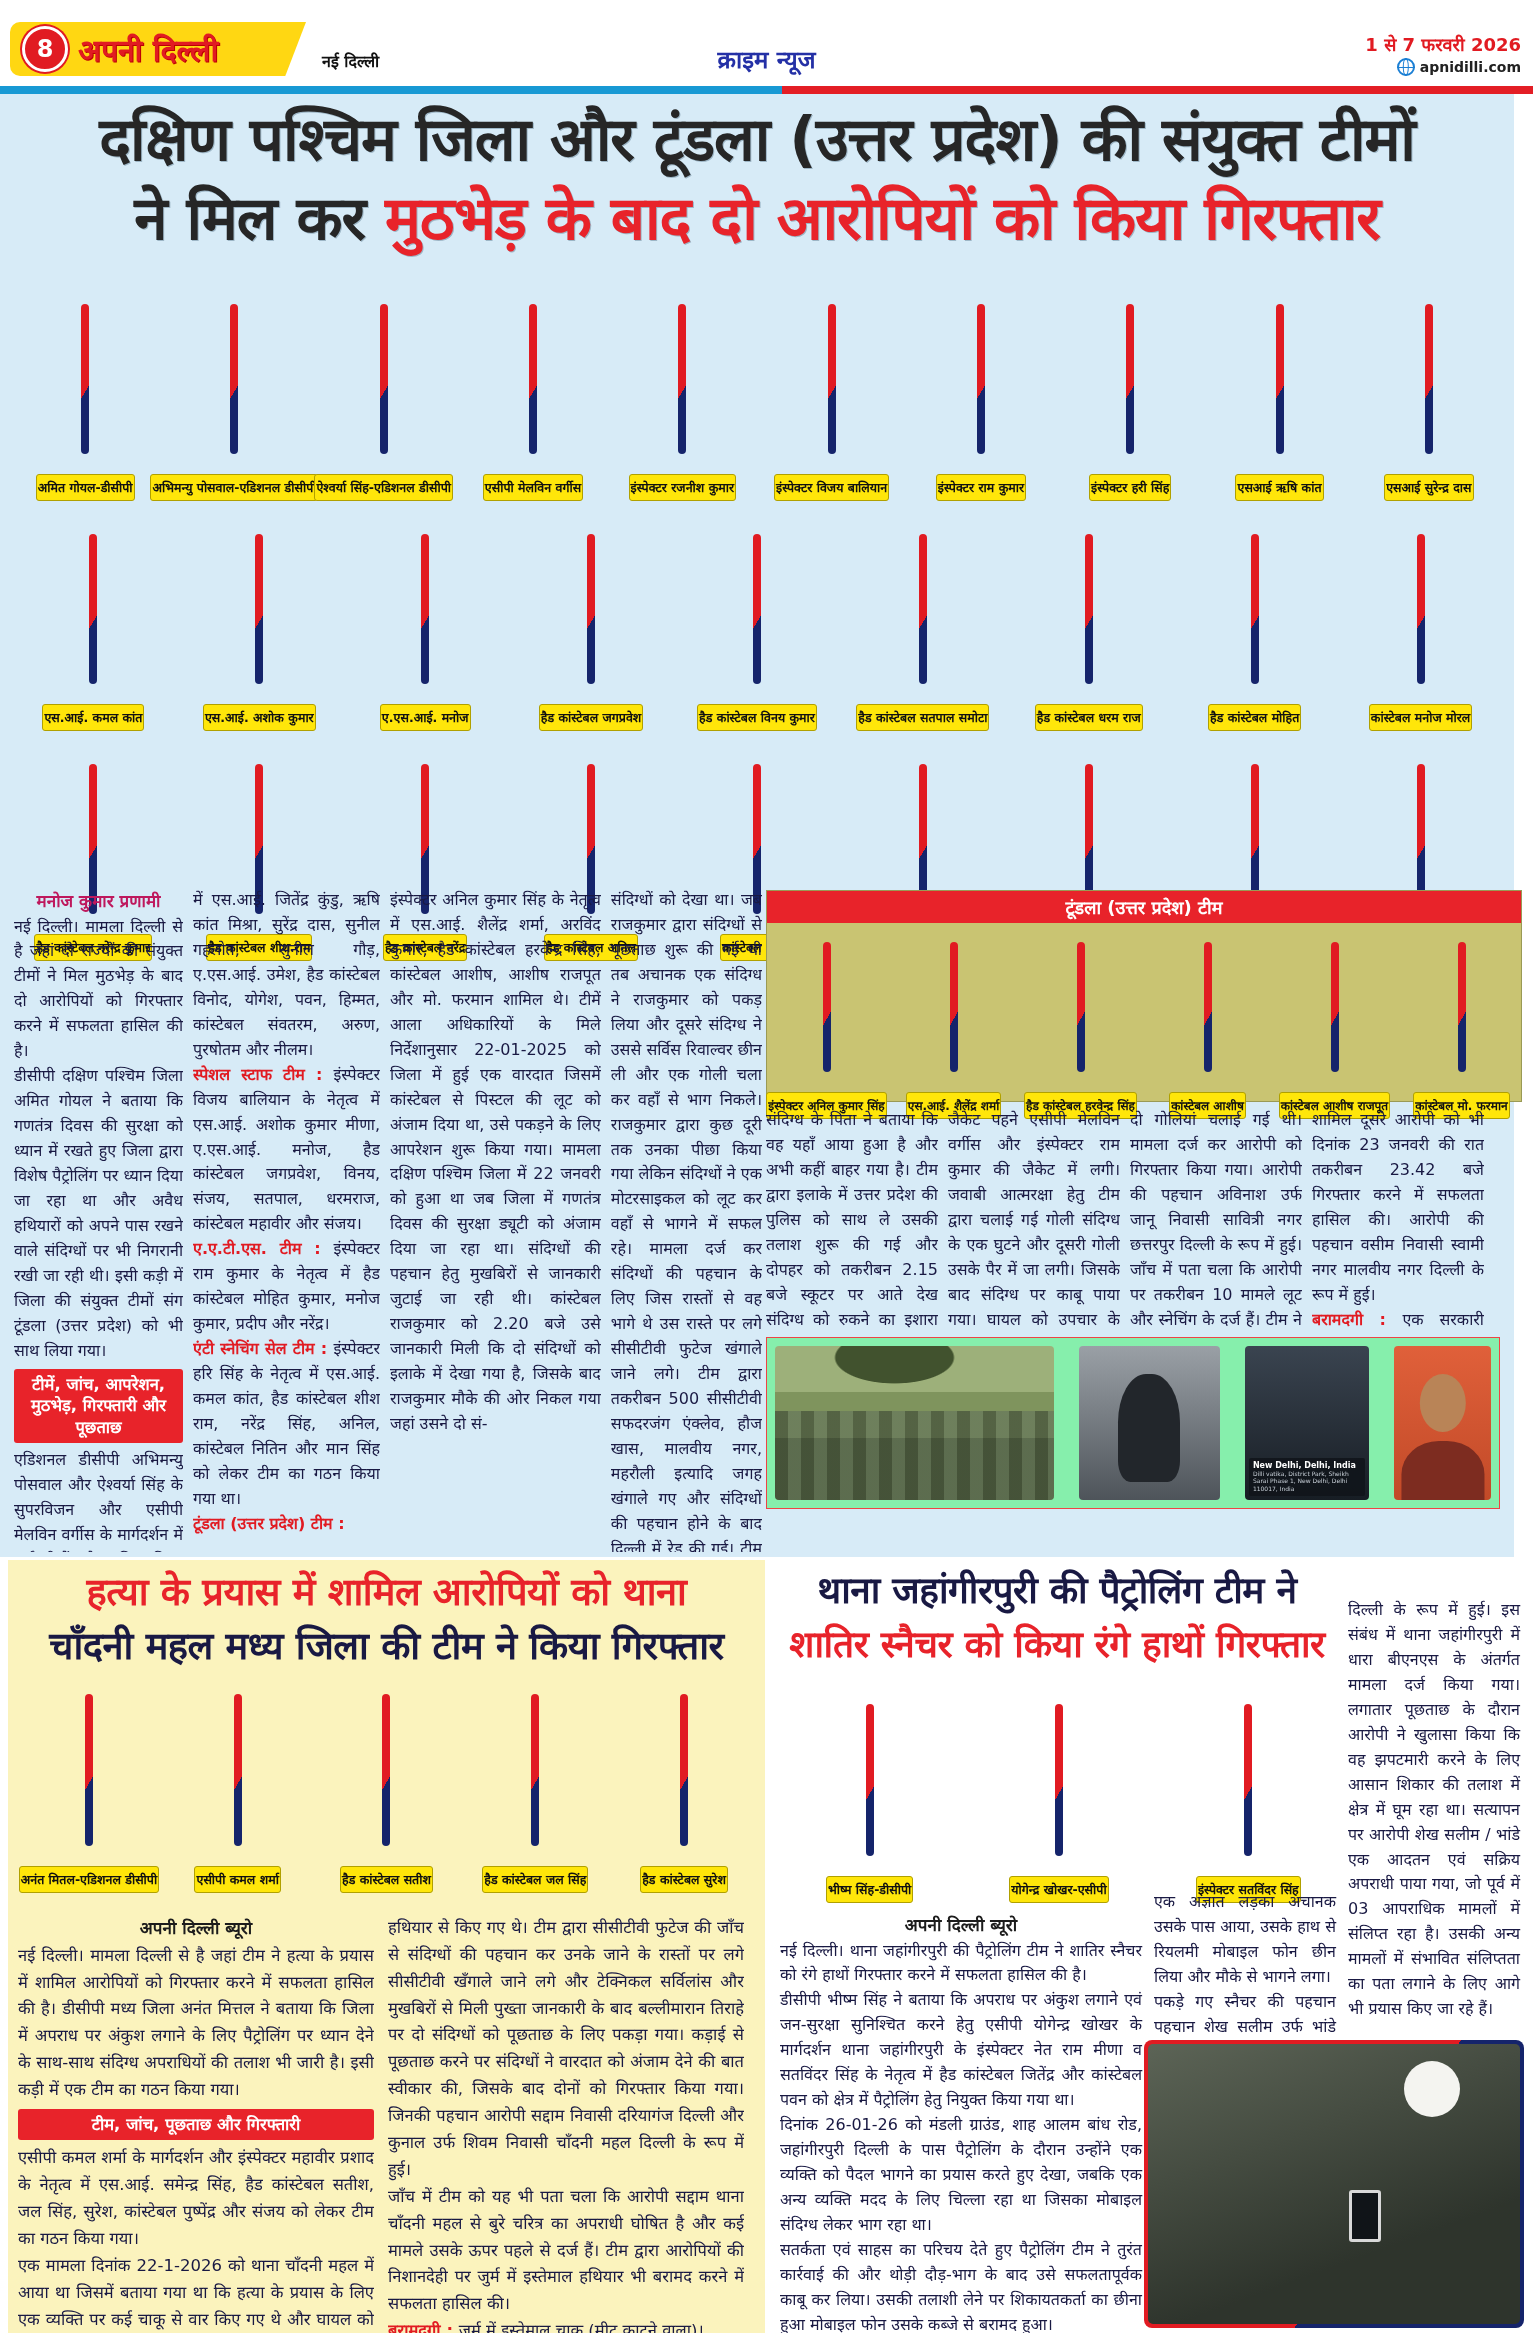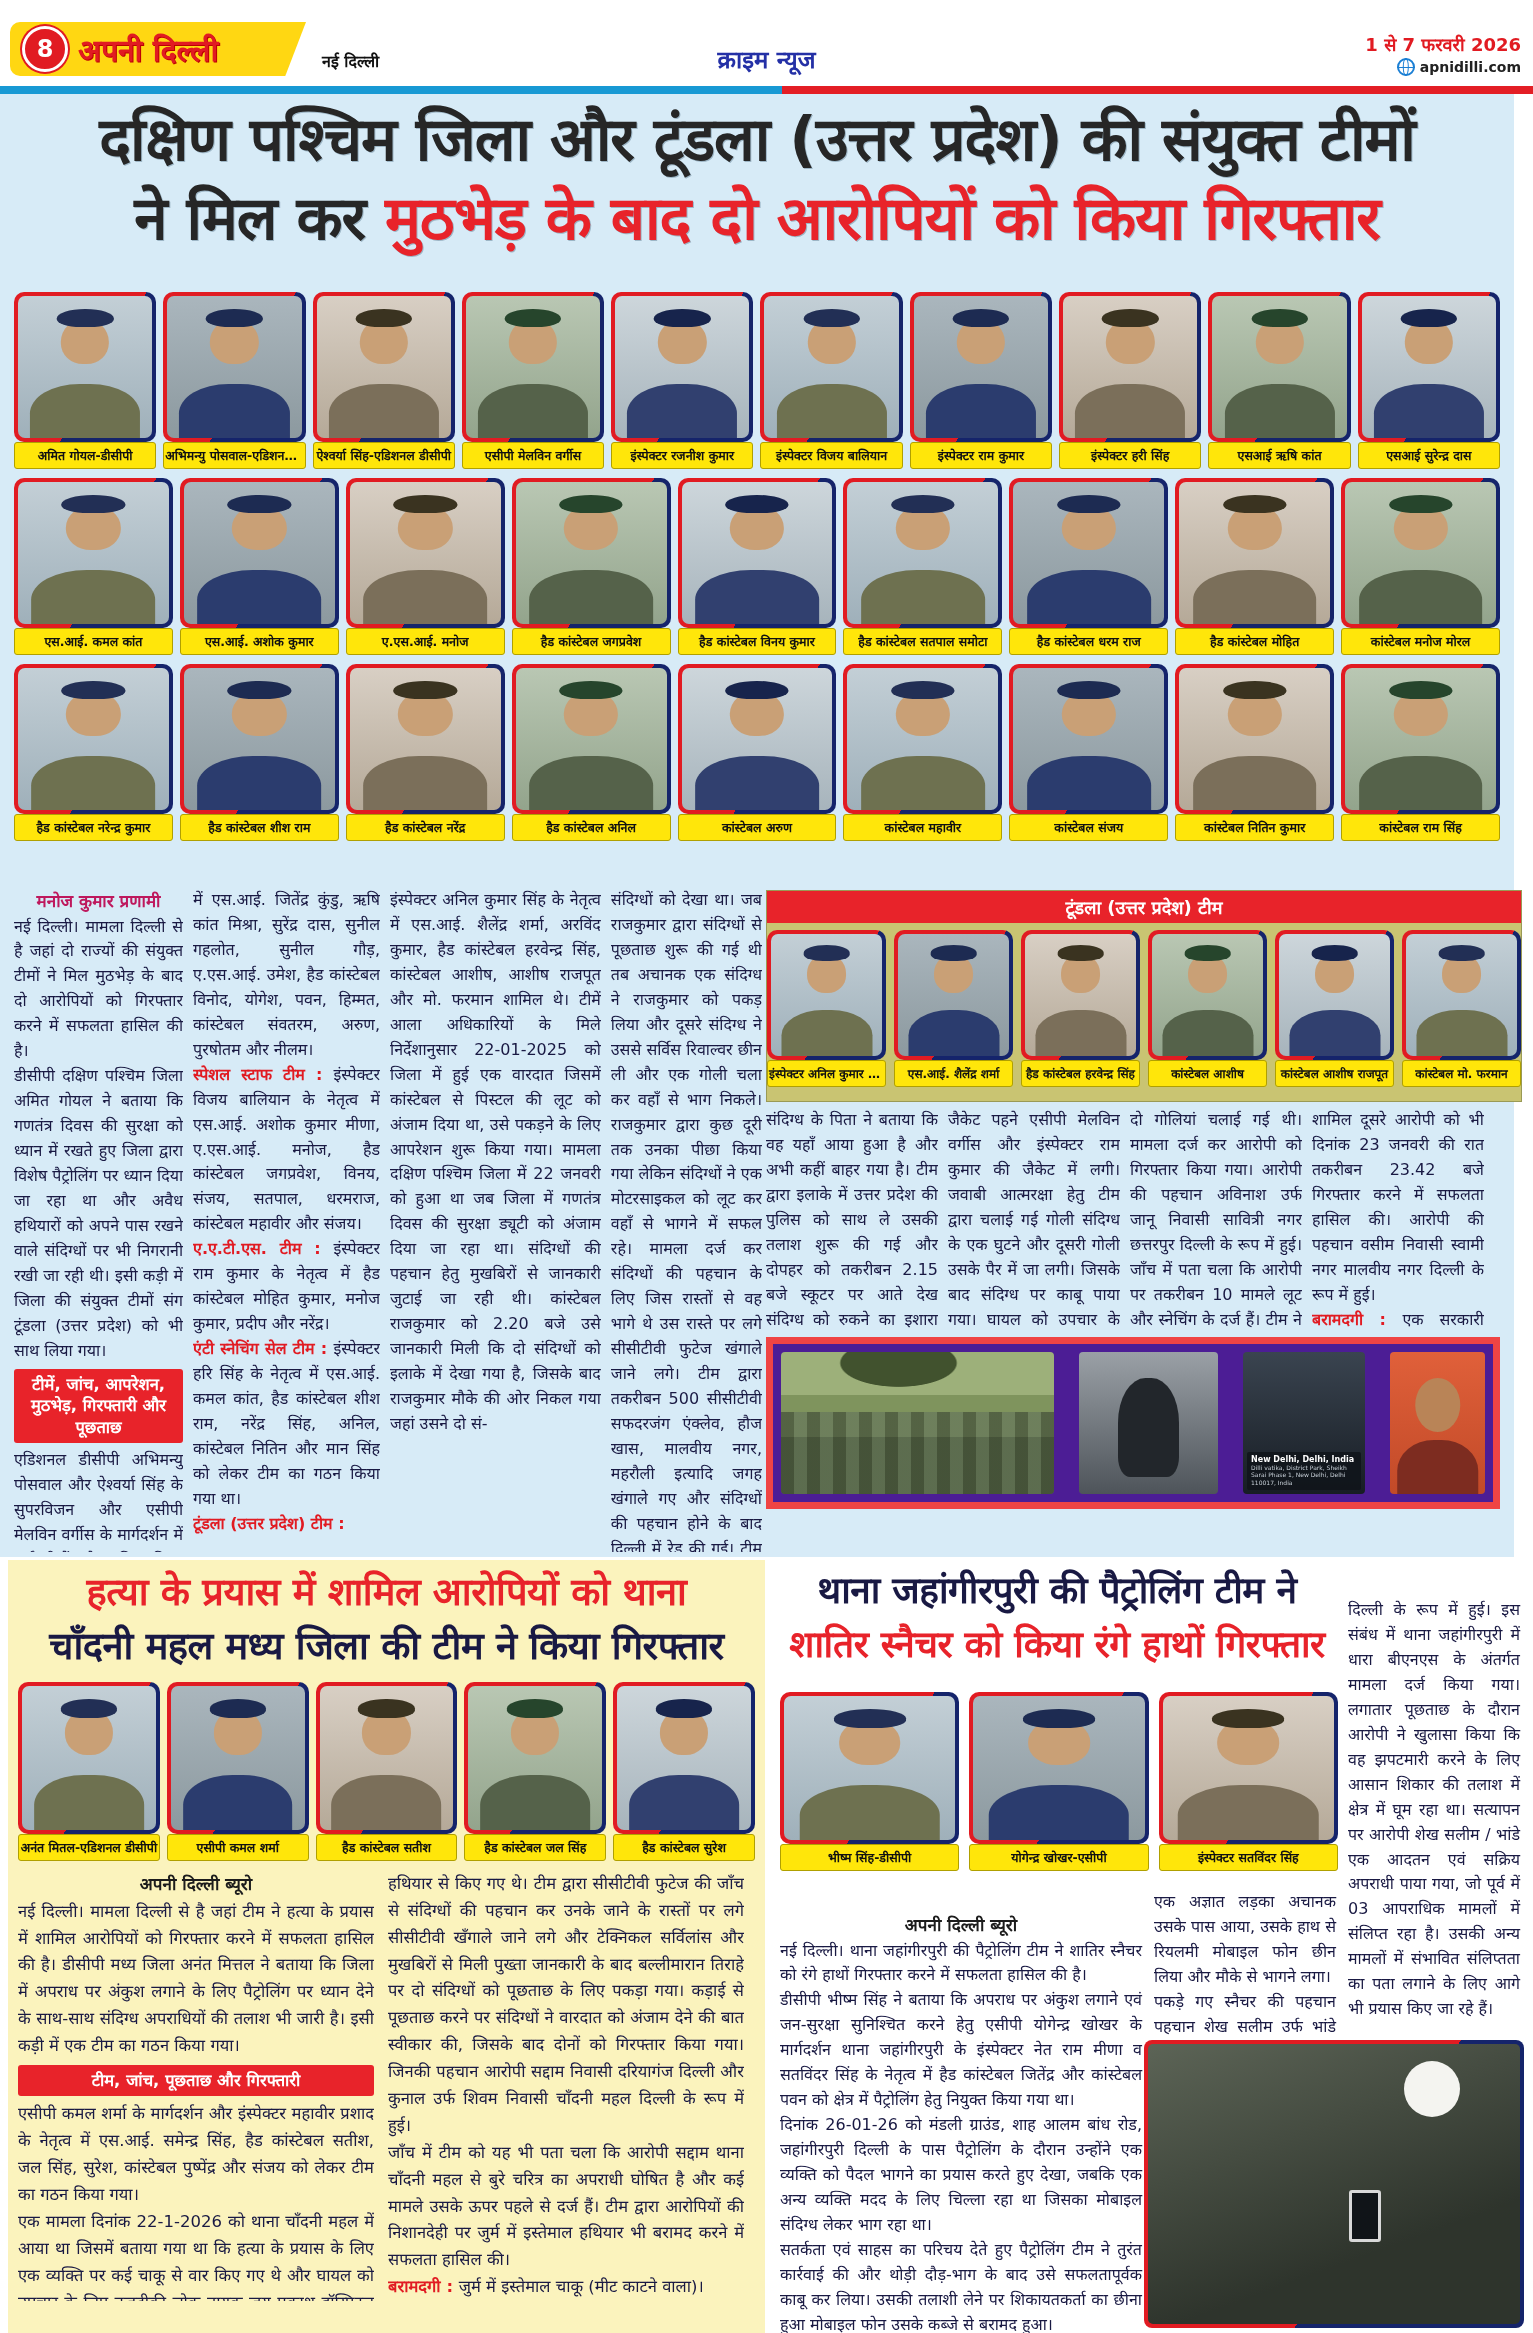--- a/index.html
+++ b/index.html
@@ -29,21 +29,21 @@
             background:linear-gradient(90deg,#1899d4 0 51%,#e31e25 51% 100%);}
 
   
   .lead-wrap{position:absolute;left:0;top:94px;width:1514px;height:1463px;background:#d7ebf7;}
   .lead-headline{padding-top:6px;text-align:center;font-size:60px;font-weight:800;line-height:1.32;
                  color:#262626;letter-spacing:-1px;text-shadow:1px 1px 0 #9db6c6;}
   .hl-red{color:#e8232a;}
 
   .grid{position:absolute;left:14px;right:14px;top:198px;display:flex;flex-direction:column;gap:9px;}
   .prow{display:flex;gap:7px;}
-  .pcell{flex:1;min-width:0;display:flex;flex-direction:column;gap:0;margin:0;}
+  .pcell{flex:1;min-width:0;display:flex;flex-direction:column;gap:20px;margin:12px;align-items:center;}
   .pframe{height:150px;padding:4px;border-radius:10px;
           background:linear-gradient(120deg,#e11b22 58%,#15246b 42%);box-sizing:border-box;}
   .portrait{height:100%;border-radius:7px;position:relative;overflow:hidden;}
   .portrait::before{content:"";position:absolute;top:16%;left:50%;transform:translateX(-50%);
                     width:36%;height:32%;background:#c9a076;border-radius:50% 50% 46% 46%;}
   .portrait::after{content:"";position:absolute;bottom:-8%;left:50%;transform:translateX(-50%);
                    width:82%;height:46%;background:var(--uni);border-radius:45% 45% 0 0;}
   .cap{position:absolute;top:9%;left:50%;transform:translateX(-50%);width:42%;height:13%;
        background:var(--cap);border-radius:50% 50% 42% 42%;z-index:2;}
   .t0{--uni:#6e7150;--cap:#222f55;background:linear-gradient(#c3cfd6,#9fb0ba);}
@@ -72,22 +72,22 @@
           background:#c9c472;box-sizing:border-box;}
   .tundla-title{background:#e8232a;color:#fff;font-weight:800;font-size:18px;text-align:center;
                 padding:4px 0;}
   .tundla-row{display:flex;gap:8px;padding:7px 0;}
   .tundla-row .pframe{height:130px;}
   .tundla-row .pcap{font-size:12px;}
 
   .art-sub{position:absolute;left:766px;top:1014px;width:736px;height:225px;}
   .art-sub .col{width:172px;}
 
-  .strip{position:absolute;left:766px;top:1243px;width:734px;height:172px;background:#4c1d95;
-         border:7px solid #ef4444;box-sizing:border-box;display:flex;gap:25px;padding:8px;}
+  .strip{position:absolute;left:766px;top:1243px;width:734px;height:172px;background:#86efac;
+         border:1px solid #ef4444;box-sizing:border-box;display:flex;gap:25px;padding:8px;}
   .scene{position:relative;border-radius:4px;overflow:hidden;height:100%;}
   .scene.figs::after{content:"";position:absolute;left:0;right:0;bottom:0;height:58%;
       background:repeating-linear-gradient(90deg,rgba(20,25,30,.40) 0 13px,rgba(70,80,90,.30) 13px 26px);}
   .scene-field{width:300px;background:linear-gradient(#9db07a 0 30%,#7f945d 30% 60%,#66794a 60%);}
   .scene-field::before{content:"";position:absolute;left:8%;top:-20%;width:70%;height:55%;
       background:radial-gradient(closest-side,#41522e 60%,transparent 62%);}
   .scene-caught{width:152px;background:linear-gradient(#9aa0a6,#4e545a);}
   .scene-caught::before{content:"";position:absolute;left:28%;top:18%;width:44%;height:70%;
       background:#22262b;border-radius:45% 45% 20% 20%;}
   .scene-night{width:134px;background:linear-gradient(#3a4450,#171d24);}

